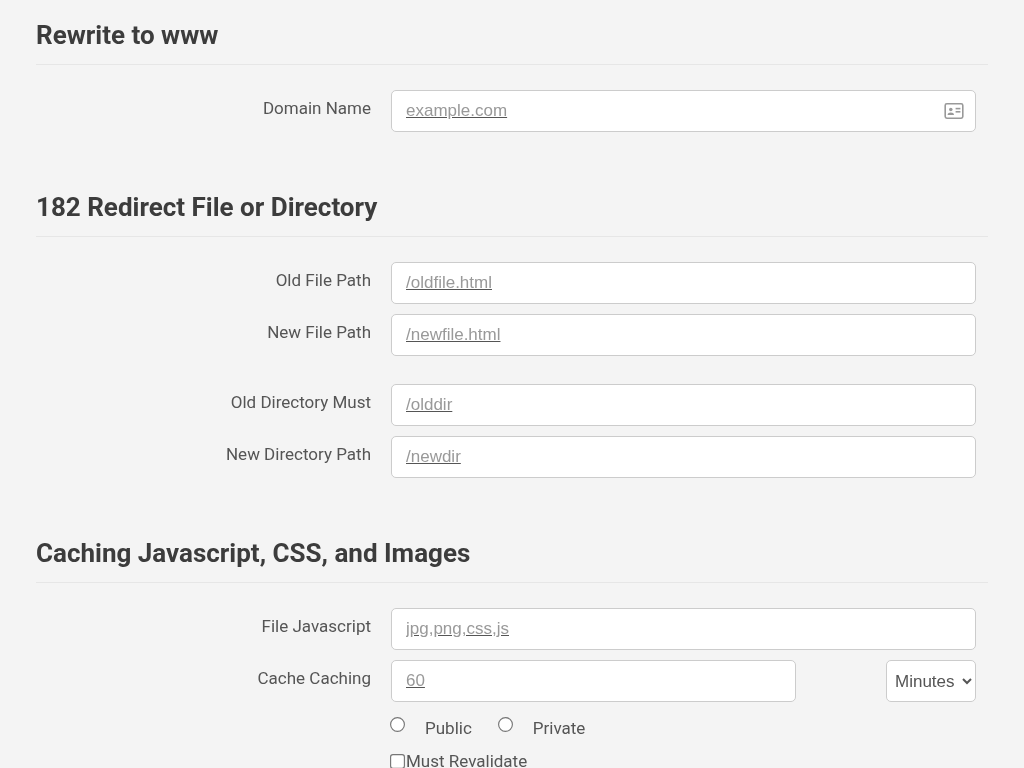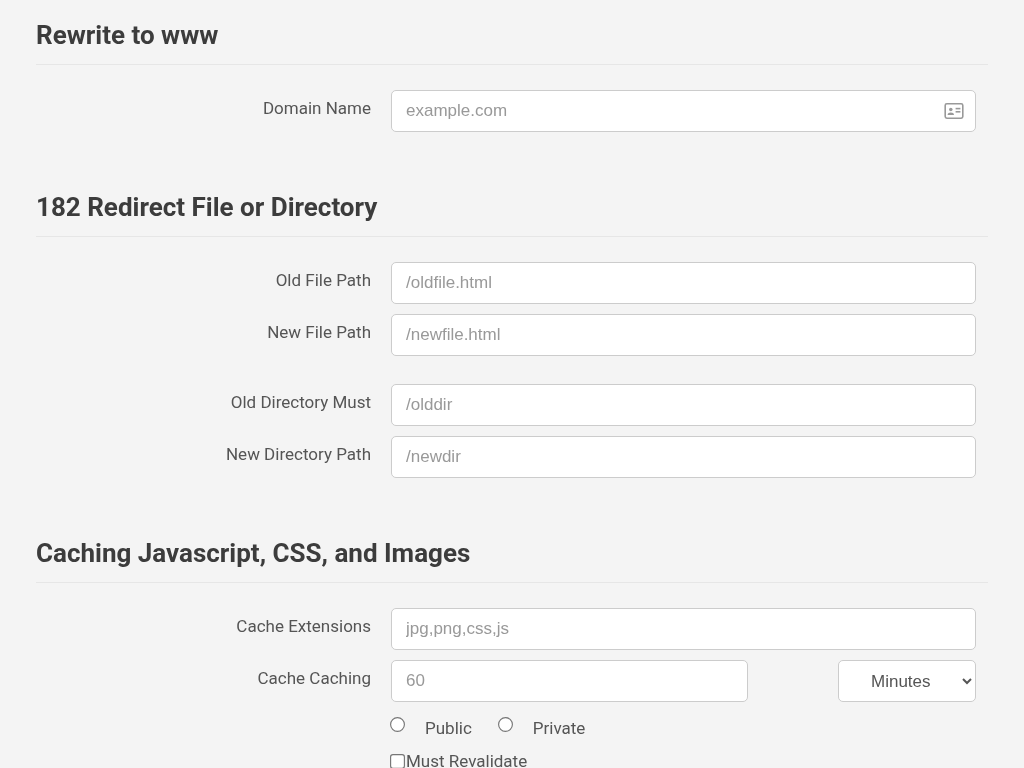--- a/index.html
+++ b/index.html
@@ -51,20 +51,21 @@
     }
     input[type="text"] {
       width: 100%;
       padding: 10px 14px;
       font-size: 17px;
       color: #555;
       background-color: #fff;
       border: 1px solid #ccc;
       border-radius: 5px;
       height: 42px;
+      text-decoration: underline;
     }
     input[type="text"]::placeholder {
       color: #999;
     }
     .with-icon input[type="text"] {
       padding-right: 40px;
     }
     .input-icon {
       position: absolute;
       right: 12px;
@@ -91,21 +92,21 @@
       background-color: #fff;
       border: 1px solid #ccc;
       border-radius: 5px;
       height: 42px;
     }
     .duration-input::placeholder {
       color: #999;
     }
     select.duration-select {
       flex: 1;
-      padding: 9px 28px;
+      padding: 9px 4px;
       font-size: 17px;
       color: #555;
       background-color: #fff;
       border: 1px solid #ccc;
       border-radius: 5px;
       height: 42px;
     }
     .radio-row {
       display: flex;
       align-items: flex-start;
@@ -187,21 +188,21 @@
     <div class="form-control-wrap">
       <input type="text" placeholder="/newdir" style="">
     </div>
   </div>
 </div>
 
 <div class="section">
   <h2 class="section-title">Caching Javascript, CSS, and Images</h2>
 
   <div class="form-row">
-    <div class="form-label">Cache Extensions</div>
+    <div class="form-label">File Javascript</div>
     <div class="form-control-wrap">
       <input type="text" placeholder="jpg,png,css,js" style="">
     </div>
   </div>
 
   <div class="form-row">
     <div class="form-label">Cache Caching</div>
     <div class="form-control-wrap">
       <div class="duration-row">
         <input type="text" class="duration-input" placeholder="60" style="">

